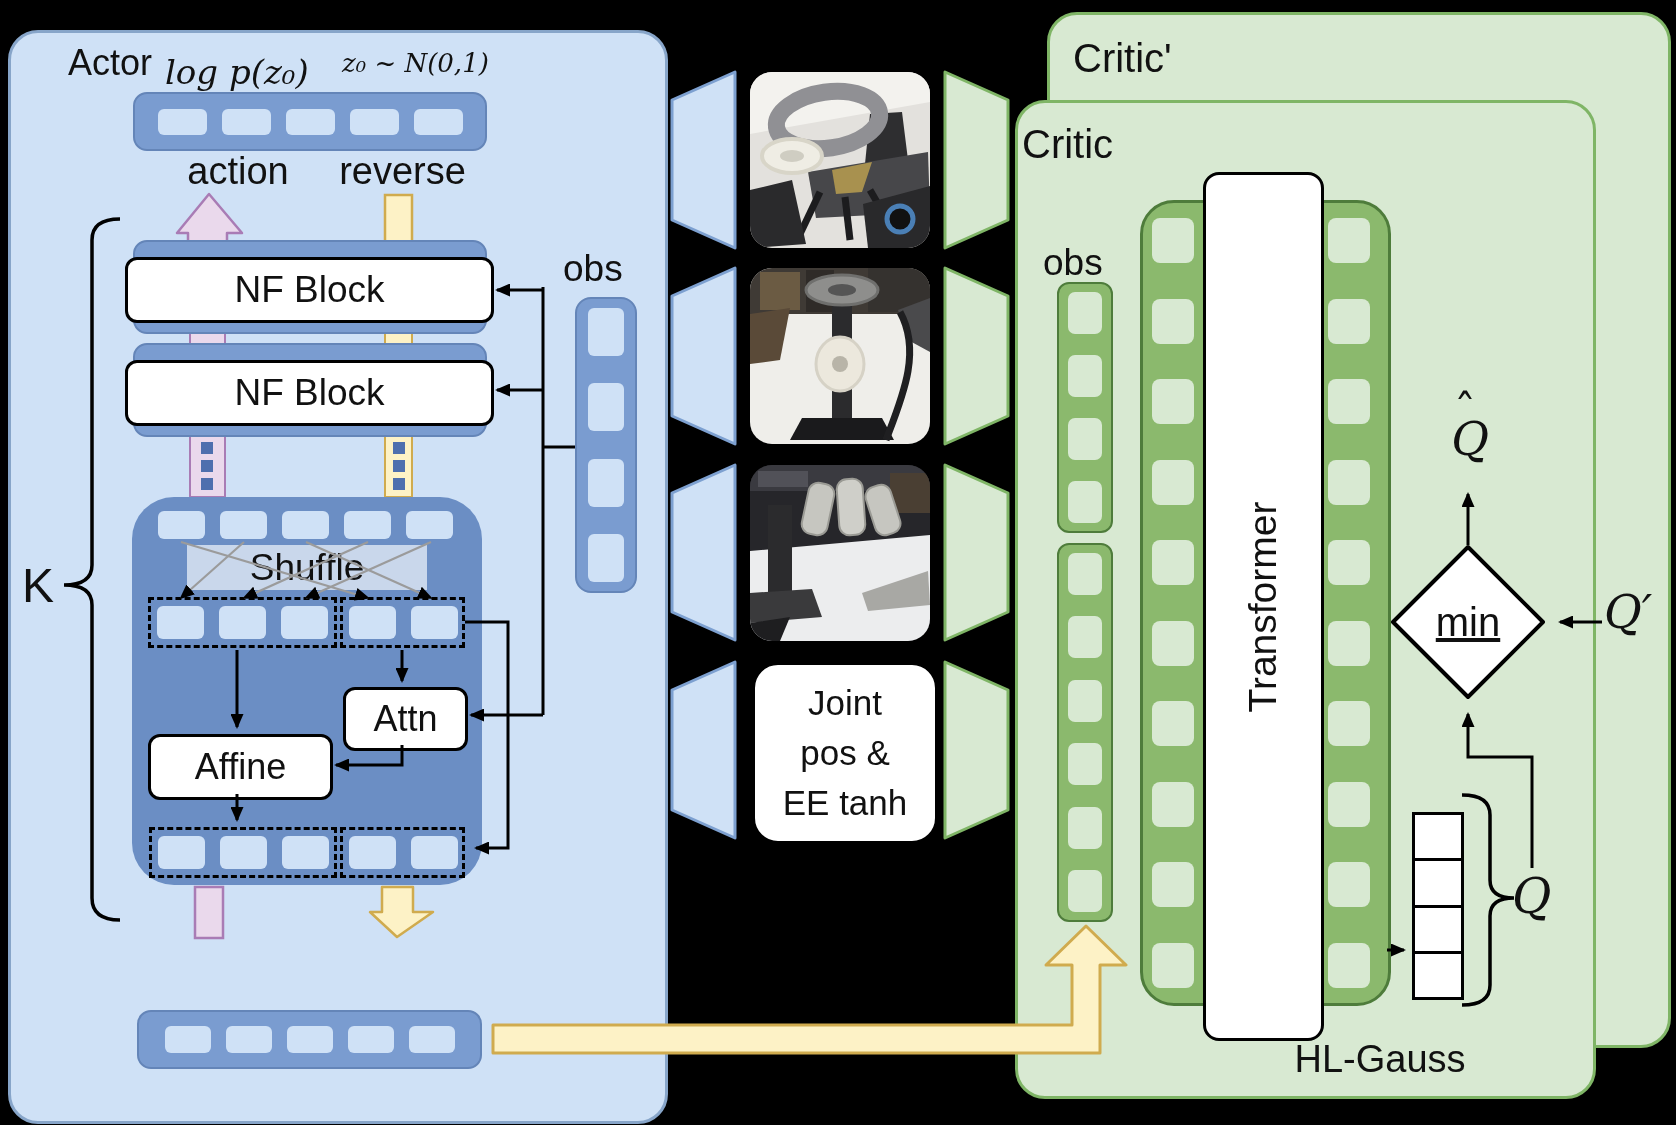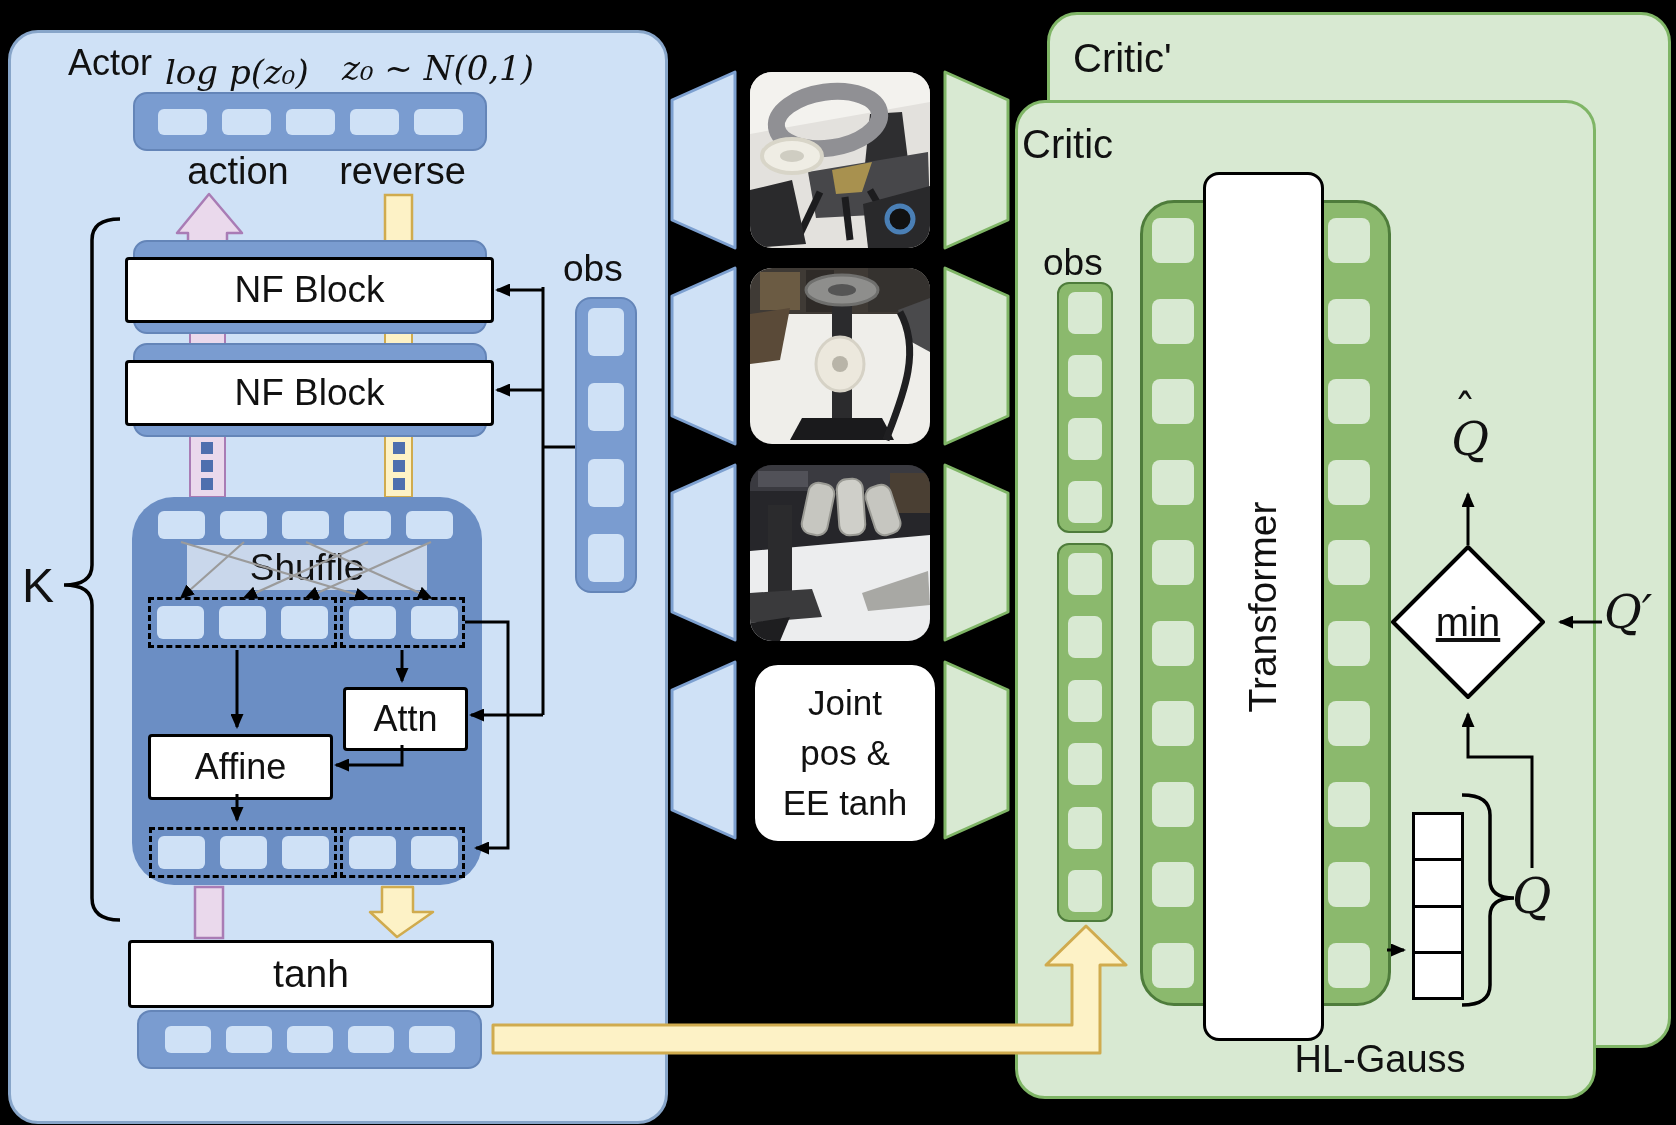--- a/index.html
+++ b/index.html
@@ -10,21 +10,21 @@
   .panel.blue{background:#cfe1f6;border:3px solid #87a5c9;}
   .panel.green{background:#d8e9d2;border:3px solid #7fb566;}
   .lbl{position:absolute;white-space:nowrap;}
   .bar{position:absolute;background:#7a9cd0;border:2px solid #6485b8;border-radius:14px;
        display:flex;align-items:center;justify-content:center;gap:15px;}
   .tok{display:block;background:#cfe1f6;border-radius:6px;}
   .greenbar .tok,.tcol .tok,.obs-c .tok{background:#d8e9d2;}
   .inner{position:absolute;background:#6b8ec4;border-radius:42px;}
   .rowflex{position:absolute;display:flex;gap:15px;align-items:center;}
   .dash{position:absolute;border:3px dashed #000;display:flex;gap:15px;align-items:center;padding-left:6px;box-sizing:border-box;}
-  .wbox{position:absolute;background:#fff;border:3px solid #000;border-radius:4px;
+  .wbox{position:absolute;background:#fff;border:3px solid #000;border-radius:12px;
         display:flex;align-items:center;justify-content:center;}
   .colflex{position:absolute;display:flex;flex-direction:column;justify-content:space-between;box-sizing:border-box;}
   .obs-a{background:#7a9cd0;border:2px solid #6485b8;border-radius:16px;padding:9px 0;align-items:center;}
   .obs-c{background:#8bb96d;border:2.5px solid #4e7c3b;border-radius:12px;padding:8px 0;align-items:center;}
   .tcol{align-items:center;}
   .gpanel{position:absolute;background:#8bb96d;border:3px solid #4e7c3b;border-radius:34px;}
   .shuffle{position:absolute;background:rgba(209,221,238,0.92);display:flex;align-items:center;justify-content:center;}
   .serif{font-family:"DejaVu Serif","Liberation Serif",serif;font-style:italic;text-align:center;}
   .imgbox{position:absolute;width:180px;height:176px;border-radius:22px;overflow:hidden;background:#222;}
   .hl{position:absolute;background:#fff;border:3px solid #000;display:flex;flex-direction:column;}
@@ -88,21 +88,21 @@
 
     <polygon points="1468,547 1543,622 1468,697 1393,622" fill="#fff" stroke="#000" stroke-width="4" stroke-linejoin="round"></polygon>
 
     <path d="M120,219 Q92,219 92,240 L92,565 Q92,585 64,585 Q92,585 92,605 L92,898 Q92,920 120,920" fill="none" stroke="#000" stroke-width="3.5"></path>
 
     <path d="M1462,795 Q1490,795 1490,815 L1490,880 Q1490,898 1514,898 Q1490,898 1490,916 L1490,985 Q1490,1005 1462,1005" fill="none" stroke="#000" stroke-width="3.5"></path>
   </svg>
 
   <div class="lbl" style="left:40px;top:42px;font-size:36px;z-index:3;margin-left:28px;">Actor</div>
   <div class="lbl serif" style="left:165px;top:52px;font-size:34px;z-index:3;">log p(z₀)</div>
-  <div class="lbl serif" style="left:342px;top:48px;font-size:34px;z-index:3;">z₀ ~ N(0,1)</div>
+  <div class="lbl serif" style="left:342px;top:48px;font-size:26px;z-index:3;">z₀ ~ N(0,1)</div>
 
   <div class="bar bar-z0" style="left:133px;top:92px;width:350px;height:55px;z-index:3;">
       <span class="tok tz0"></span>
       <span class="tok tz0"></span>
       <span class="tok tz0"></span>
       <span class="tok tz0"></span>
       <span class="tok tz0"></span>
     </div>
 
   <div class="lbl" style="left:143px;top:150px;width:190px;text-align:center;font-size:38px;z-index:3;">action</div>
@@ -157,23 +157,20 @@
   <div class="dash" style="left:149px;top:827px;width:188px;height:51px;z-index:3;">
       <span class="tok tr"></span>
       <span class="tok tr"></span>
       <span class="tok tr"></span>
     </div>
   <div class="dash" style="left:340px;top:827px;width:125px;height:51px;z-index:3;">
       <span class="tok tr"></span>
       <span class="tok tr"></span>
     </div>
 
-  <div class="wbox" style="left:128px;top:940px;width:360px;height:62px;font-size:39px;z-index:3;">
-      <span>tanh</span>
-    </div>
   <div class="bar bar-action" style="left:137px;top:1010px;width:341px;height:55px;z-index:3;">
       <span class="tok tac"></span>
       <span class="tok tac"></span>
       <span class="tok tac"></span>
       <span class="tok tac"></span>
       <span class="tok tac"></span>
     </div>
 
   <div class="imgbox" style="left:750px;top:72px;z-index:3;">
     <svg width="180" height="176" viewBox="0 0 180 176">

